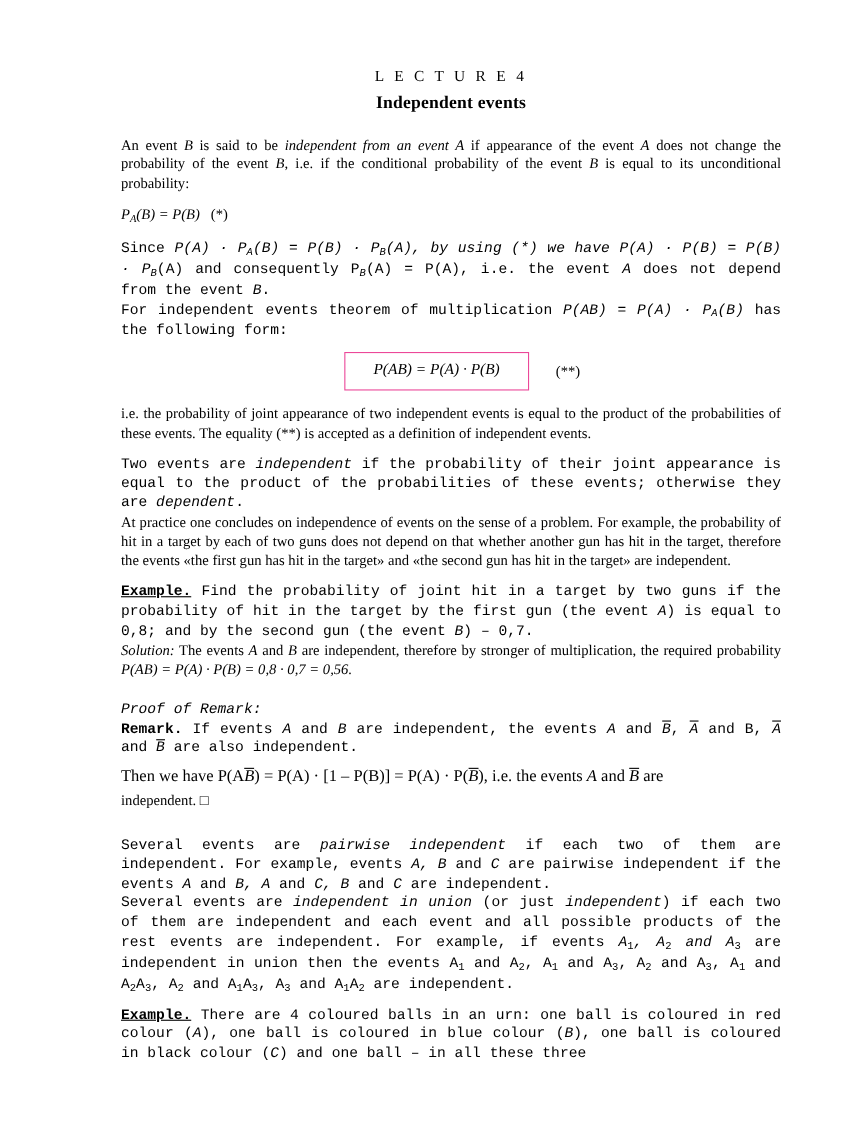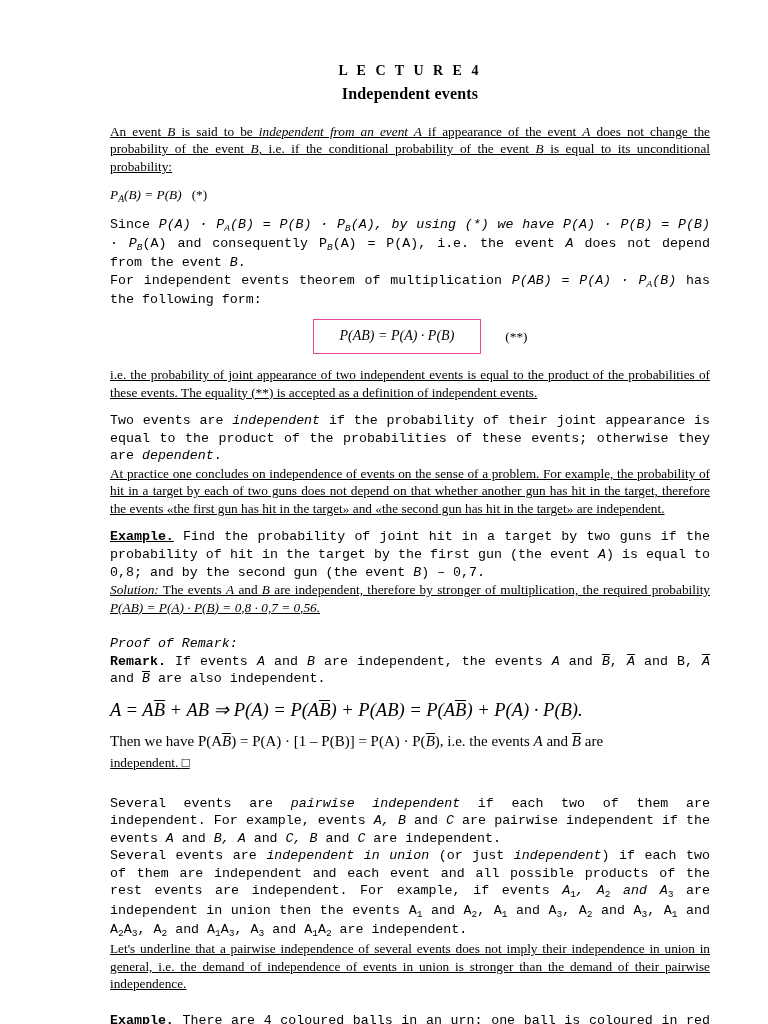--- a/index.html
+++ b/index.html
@@ -20,37 +20,36 @@
     width: 768px;
     height: 1024px;
     box-sizing: border-box;
     padding: 62px 58px 20px 110px;
   }
   .title-block {
     text-align: center;
     margin-bottom: 18px;
   }
   .lecture-title {
-    font-weight: bold;
+    font-weight: normal;
     letter-spacing: 3px;
     font-size: 14px;
   }
   .lecture-subtitle {
     font-weight: bold;
     font-size: 16px;
     margin-top: 3px;
     letter-spacing: 0.2px;
   }
   p {
     margin: 0 0 0 0;
     text-align: justify;
   }
   .para {
     margin-bottom: 11px;
-    text-decoration: underline;
   }
   .tight {
     margin-bottom: 0;
     font-family: Liberation Mono, monospace;
   }
   .center {
     text-align: left;
     margin: 7px 0 10px 0;
   }
   i, .it { font-style: italic; }
@@ -130,31 +129,29 @@
   <p class="tight"><span class="bold u">Example.</span><span> Find the probability of joint hit in a target by two guns if the probability of hit in the target by the first gun (the event </span><i>A</i><span>) is equal to 0,8; and by the second gun (the event </span><i>B</i><span>) – 0,7.</span></p>
 
   <p class="para"><i>Solution:</i><span> The events </span><i>A</i><span> and </span><i>B</i><span> are independent, therefore by stronger of multiplication, the required probability </span><i>P(AB) = P(A) · P(B) = 0,8 · 0,7 = 0,56.</i></p>
 
   <div class="spacer8"></div>
 
   <p class="tight"><i>Proof of Remark:</i></p>
 
   <p class="tight"><span class="bold">Remark.</span><span> If events </span><i>A</i><span> and </span><i>B</i><span> are independent, the events </span><i>A</i><span> and </span><i class="ov">B</i><span>, </span><i class="ov">A</i><span> and B, </span><i class="ov">A</i><span> and </span><i class="ov">B</i><span> are also independent.</span></p>
 
-  <p class="bigmath"><i>A = A</i><i class="ov">B</i><i> + AB ⇒ P(A) = P(A</i><i class="ov">B</i><i>) + P(AB) = P(A</i><i class="ov">B</i><i>) + P(A) · P(B).</i></p>
 
   <p class="proof-line"><span>Then  we  have   P(A</span><i class="ov">B</i><span>) = P(A) · [1 – P(B)] = P(A) · P(</span><i class="ov">B</i><span>), i.e.  the  events  </span><i>A</i><span>  and  </span><i class="ov">B</i><span>  are</span></p>
 
   <p class="para"><span>independent.  </span><span>□</span></p>
 
   <div class="spacer12"></div>
 
   <p class="tight"><span>Several events are </span><i>pairwise independent</i><span> if each two of them are independent. For example, events </span><i>A, B</i><span> and </span><i>C</i><span> are pairwise independent if the events </span><i>A</i><span> and </span><i>B, A</i><span> and </span><i>C, B</i><span> and </span><i>C</i><span> are independent.</span></p>
 
   <p class="tight"><span>Several events are </span><i>independent in union</i><span> (or just </span><i>independent</i><span>) if each two of them are independent and each event and all possible products of the rest events are independent. For example, if events </span><i>A</i><sub>1</sub><i>, A</i><sub>2</sub><i> and A</i><sub>3</sub><span> are independent in union then the events A</span><sub>1</sub><span> and A</span><sub>2</sub><span>, A</span><sub>1</sub><span> and A</span><sub>3</sub><span>, A</span><sub>2</sub><span> and A</span><sub>3</sub><span>, A</span><sub>1</sub><span> and A</span><sub>2</sub><span>A</span><sub>3</sub><span>, A</span><sub>2</sub><span> and A</span><sub>1</sub><span>A</span><sub>3</sub><span>, A</span><sub>3</sub><span> and A</span><sub>1</sub><span>A</span><sub>2</sub><span> are independent.</span></p>
 
-  <p class="para">Let's underline that a pairwise independence of several events does not imply their independence in union in general, i.e. the demand of independence of events in union is stronger than the demand of their pairwise independence.</p>
 
   <div class="spacer8"></div>
 
   <p class="tight"><span class="bold u">Example.</span><span> There are 4 coloured balls in an urn: one ball is coloured in red colour (</span><i>A</i><span>), one ball is coloured in blue colour (</span><i>B</i><span>), one ball is coloured in black colour (</span><i>C</i><span>) and one ball – in all these three</span></p>
 
 </div>
 
 </body></html>

